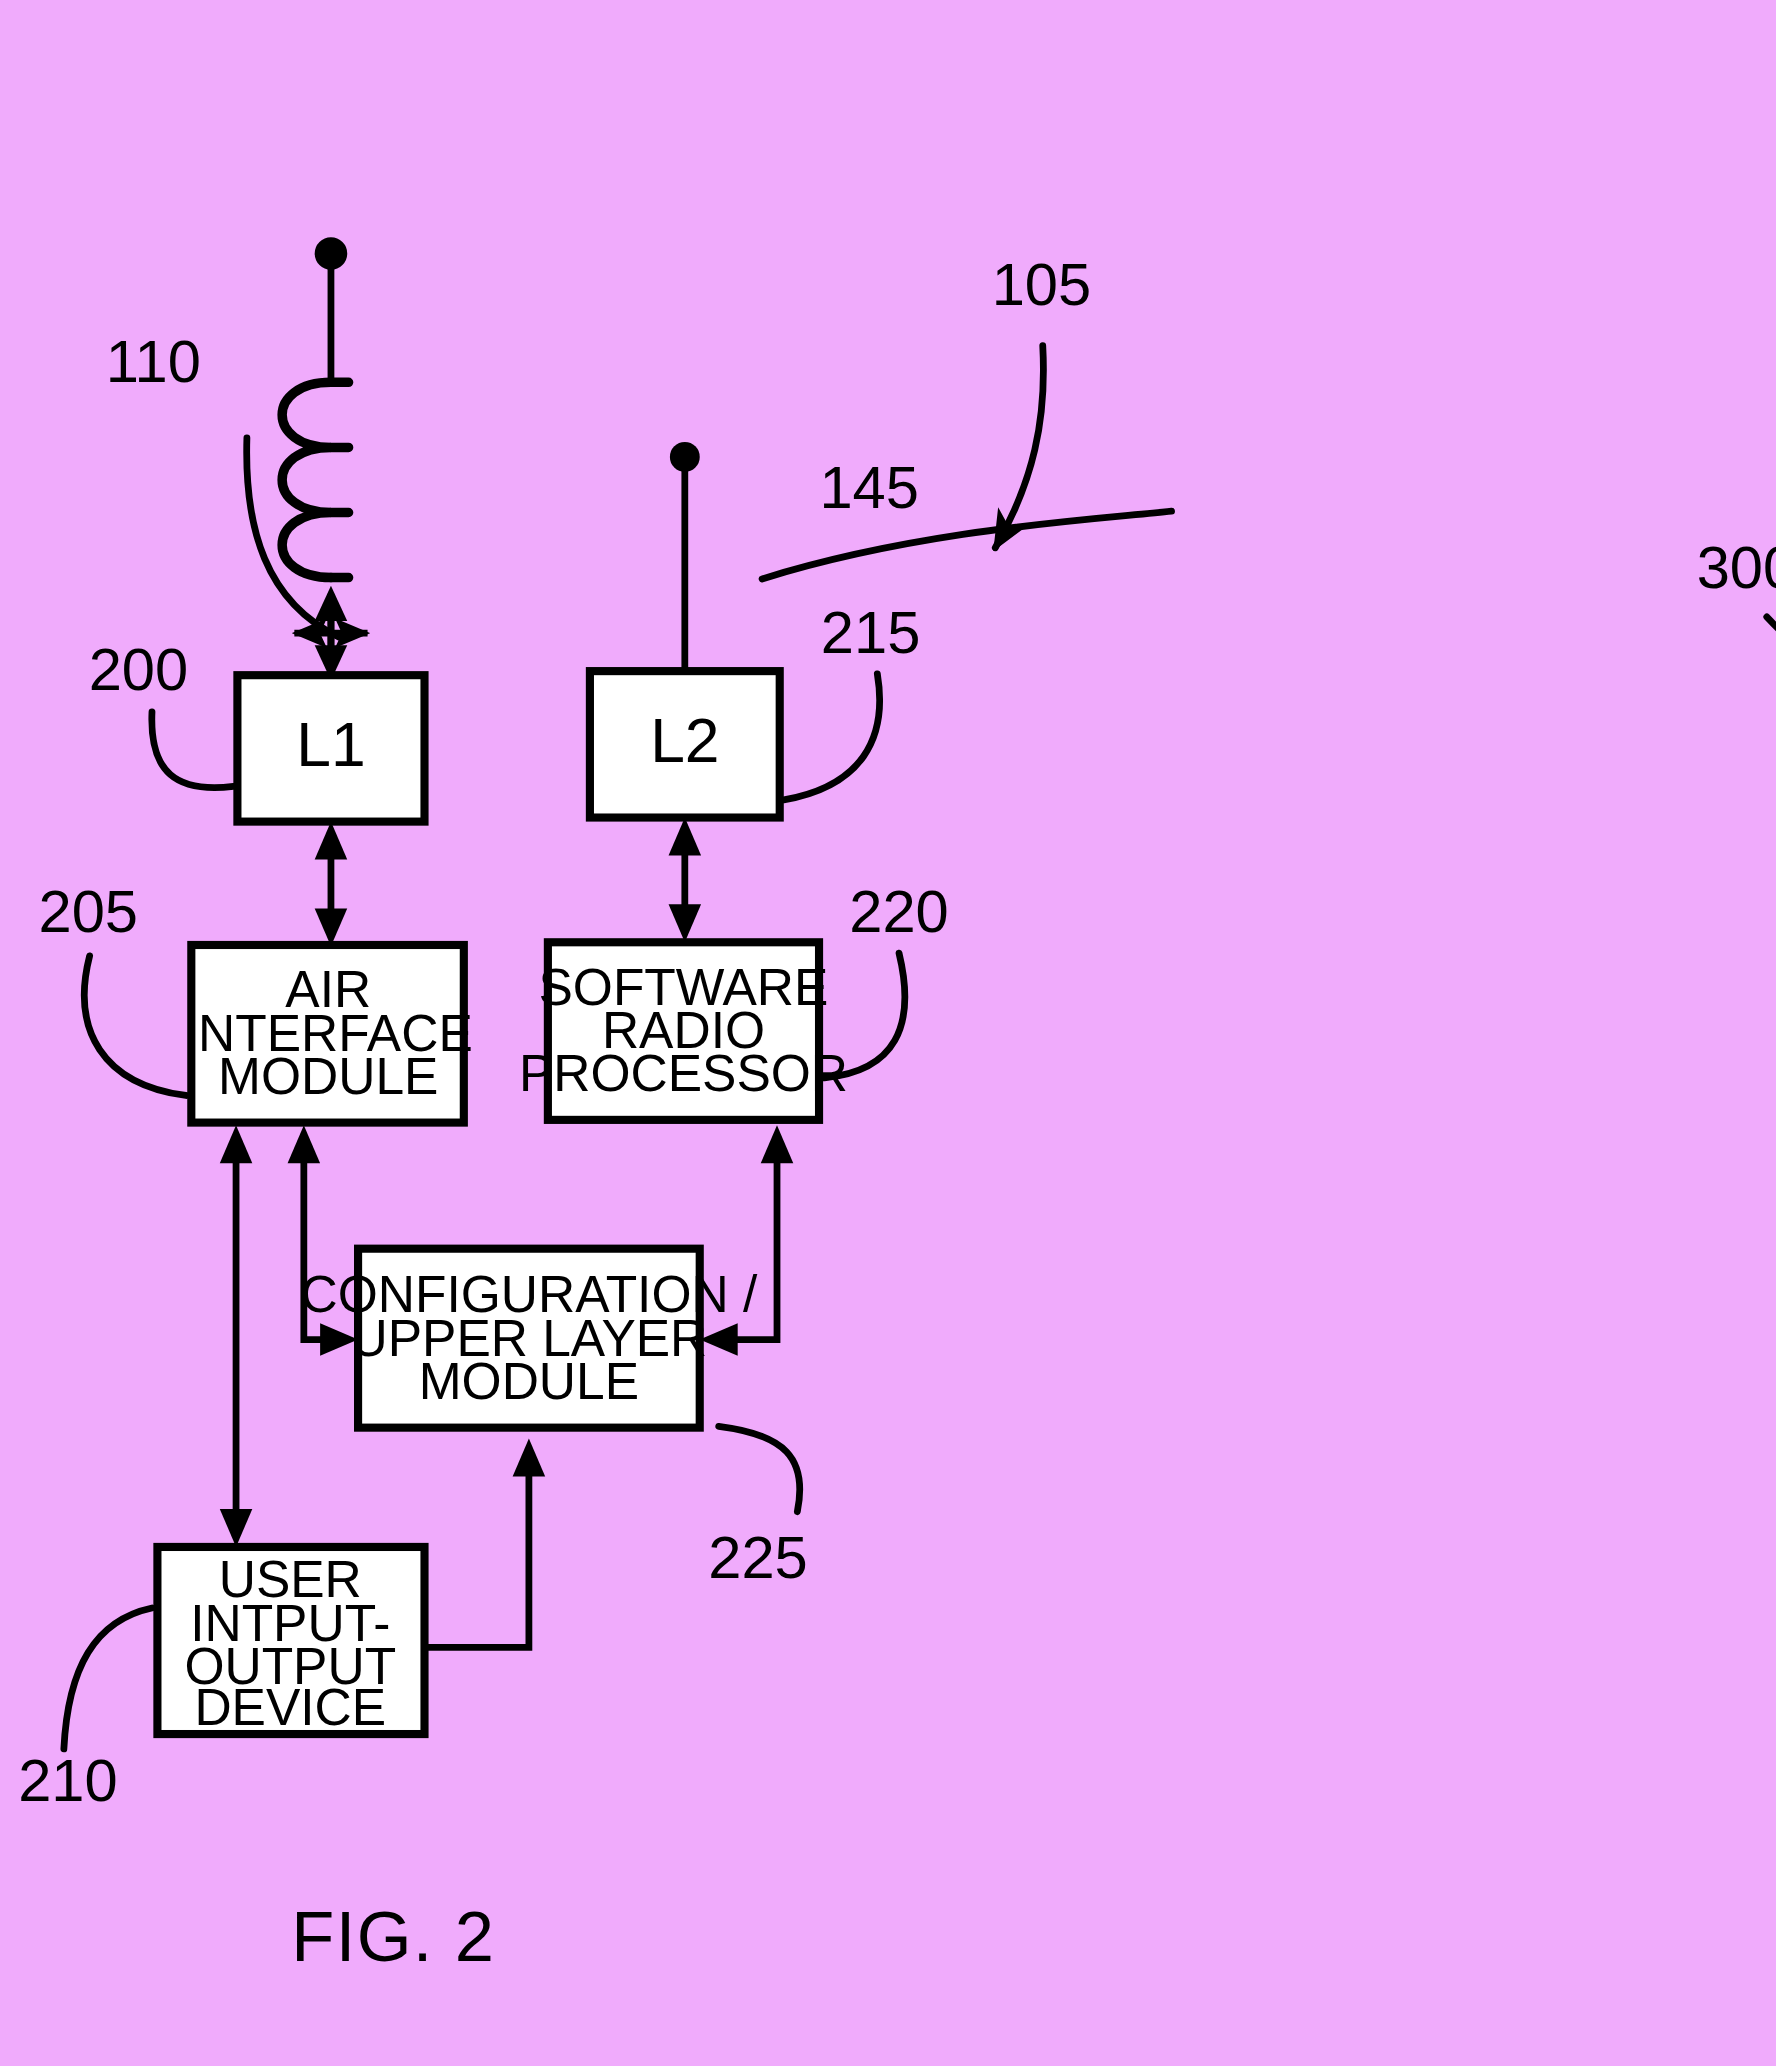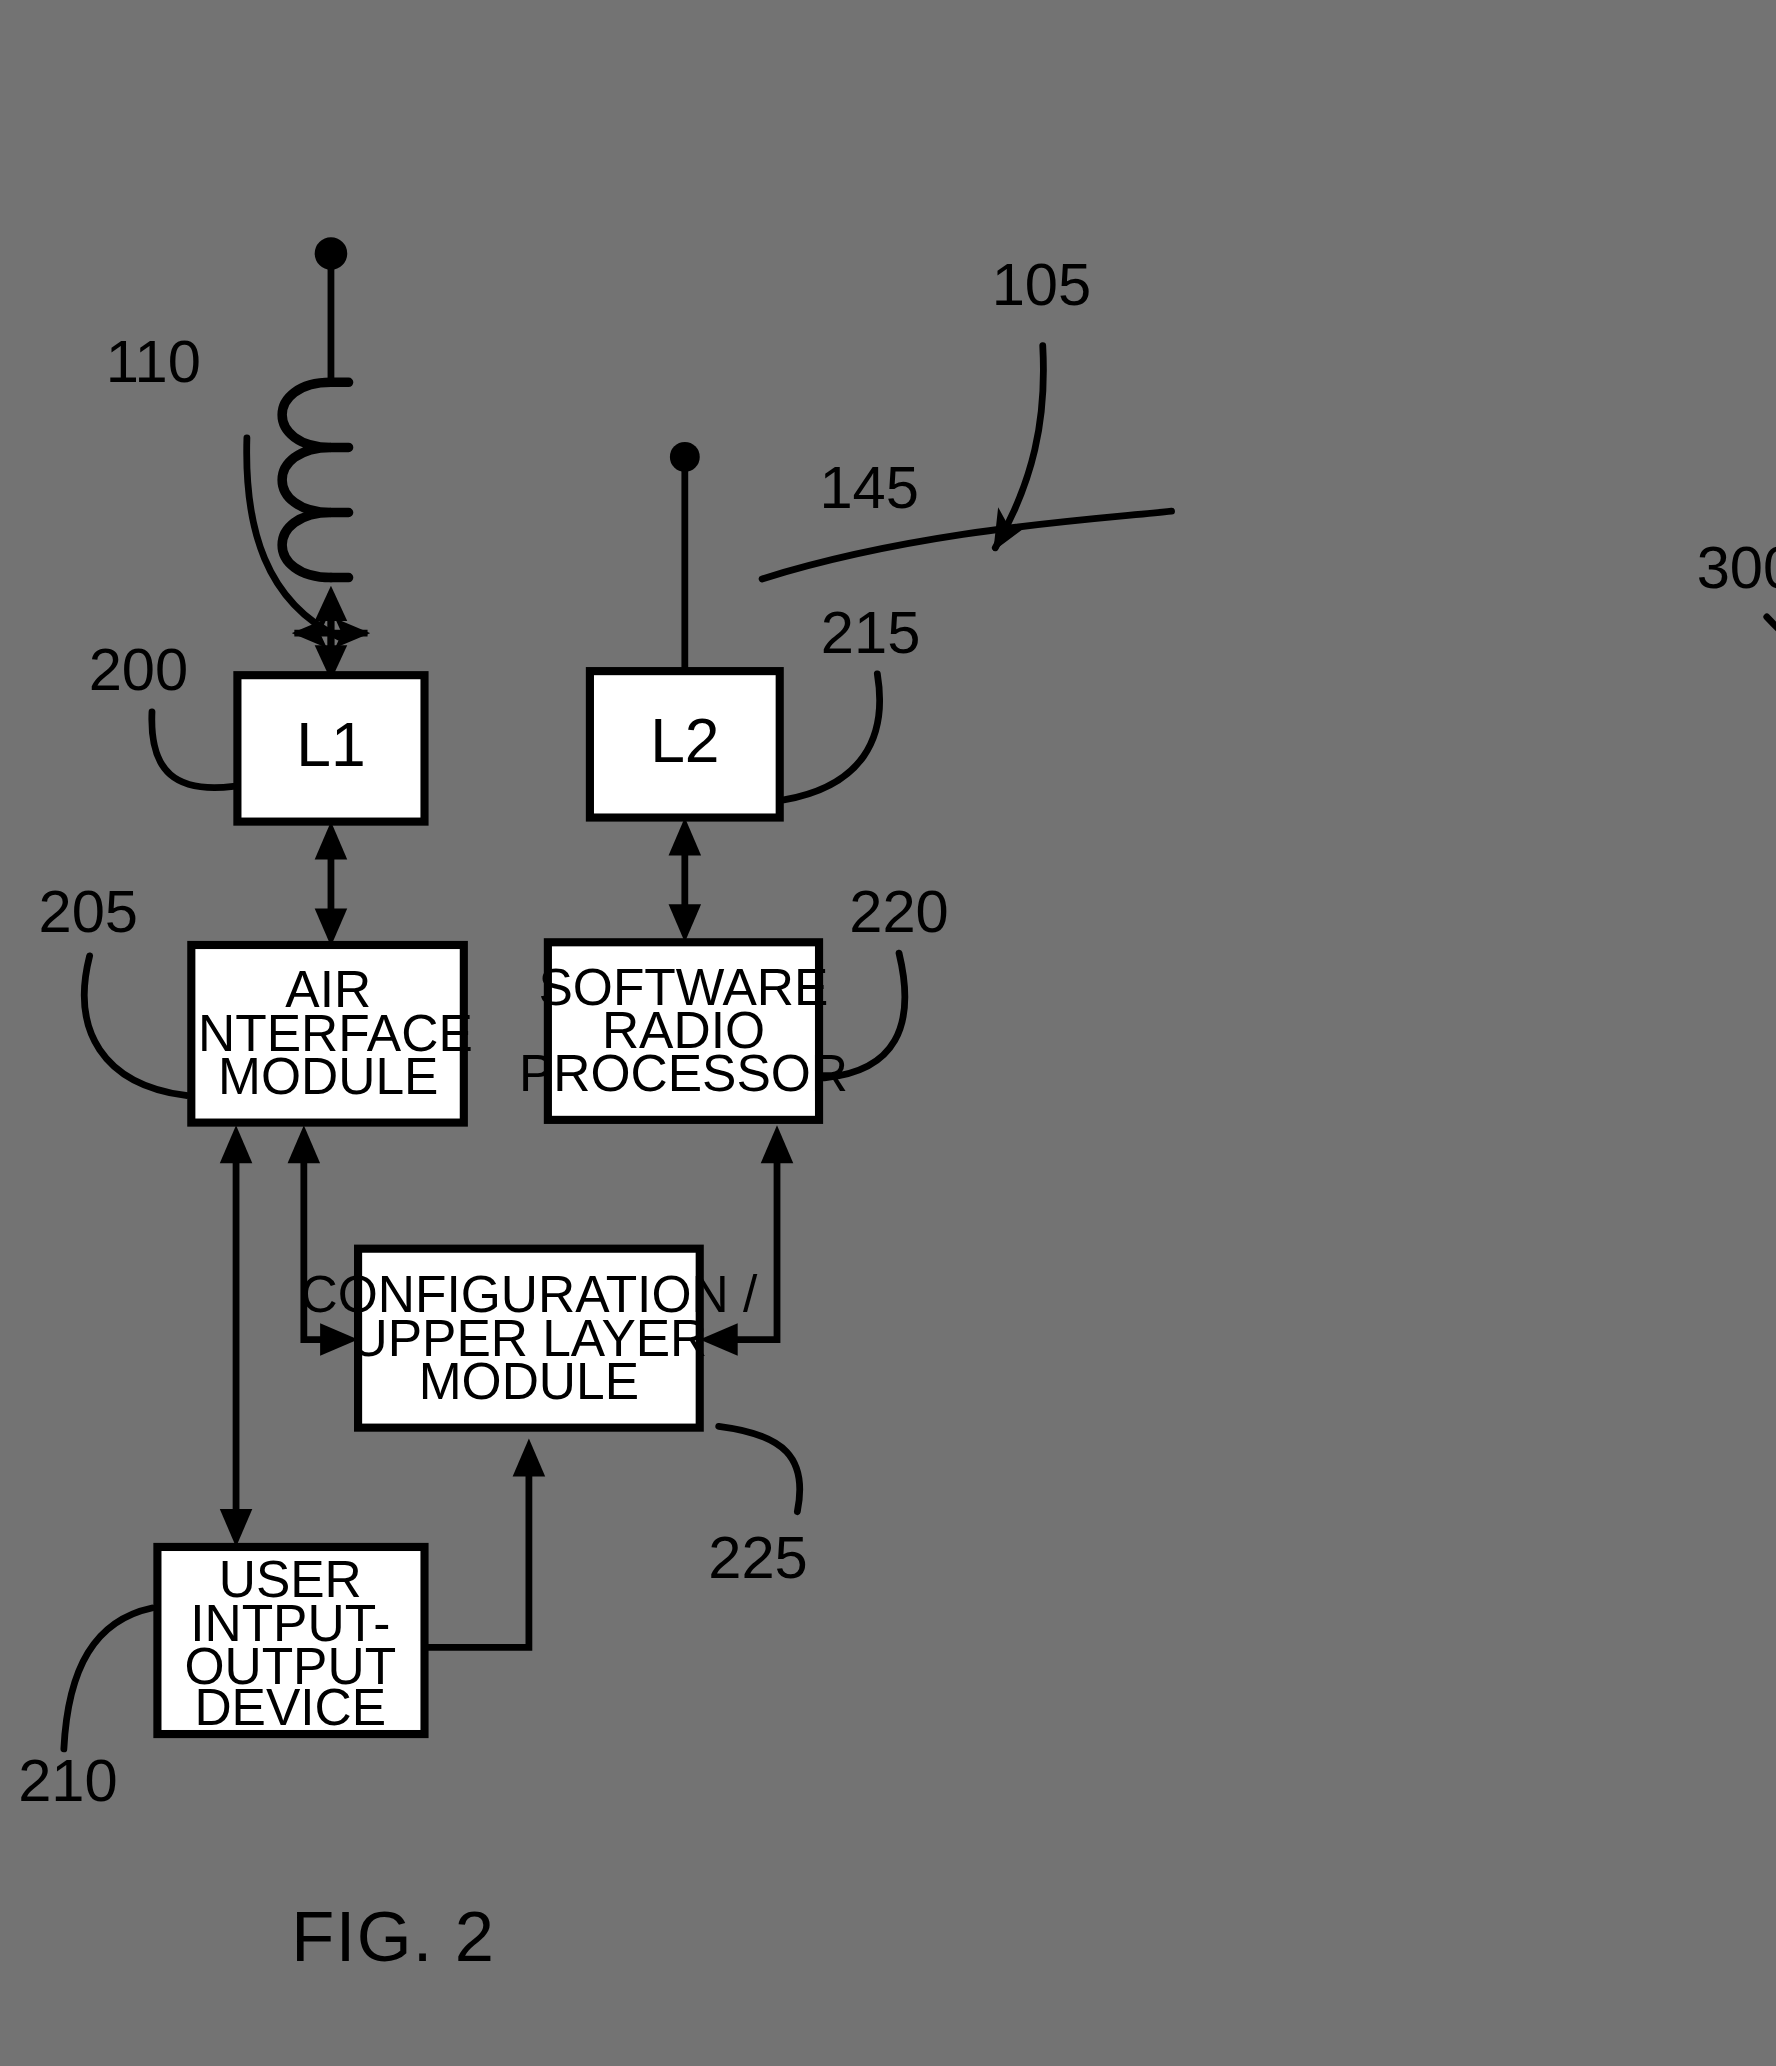--- a/index.html
+++ b/index.html
@@ -11,21 +11,21 @@
     width: 1777px;
     height: 2066px;
     font-family: "Liberation Sans", sans-serif;
     color: #000000;
     overflow: hidden;
   }
   #sheet {
     position: relative;
     width: 1777px;
     height: 2066px;
-    background: #737373;
+    background: #f0abfc;
   }
   svg.diagram {
     position: absolute;
     top: 0;
     left: 0;
     width: 1777px;
     height: 2066px;
   }
   .bx {
     fill: #ffffff;

